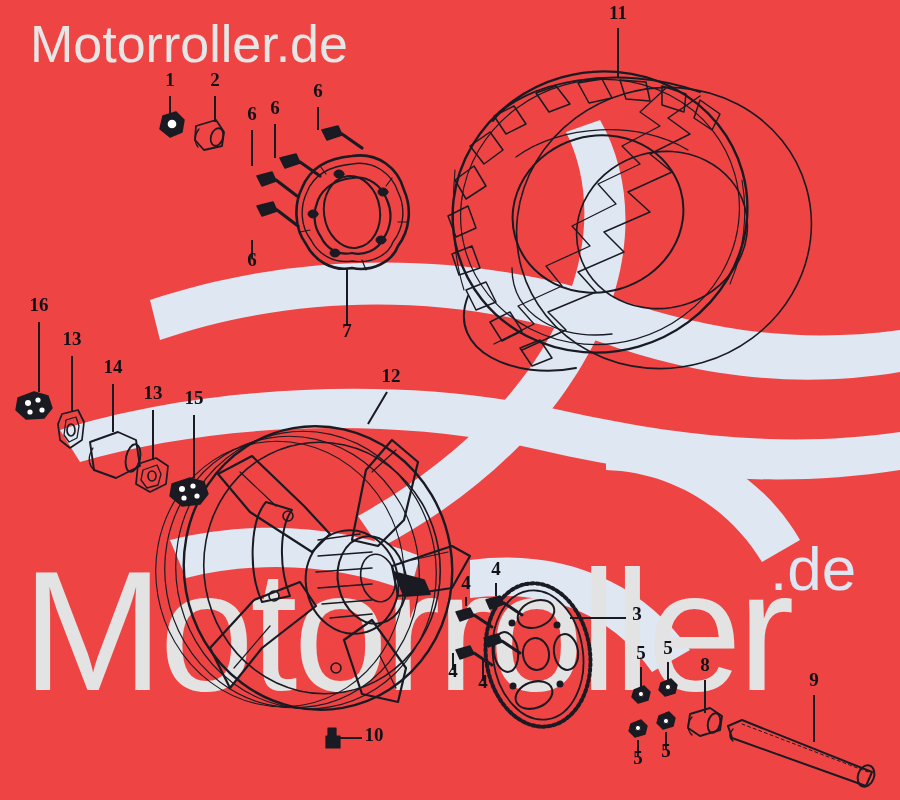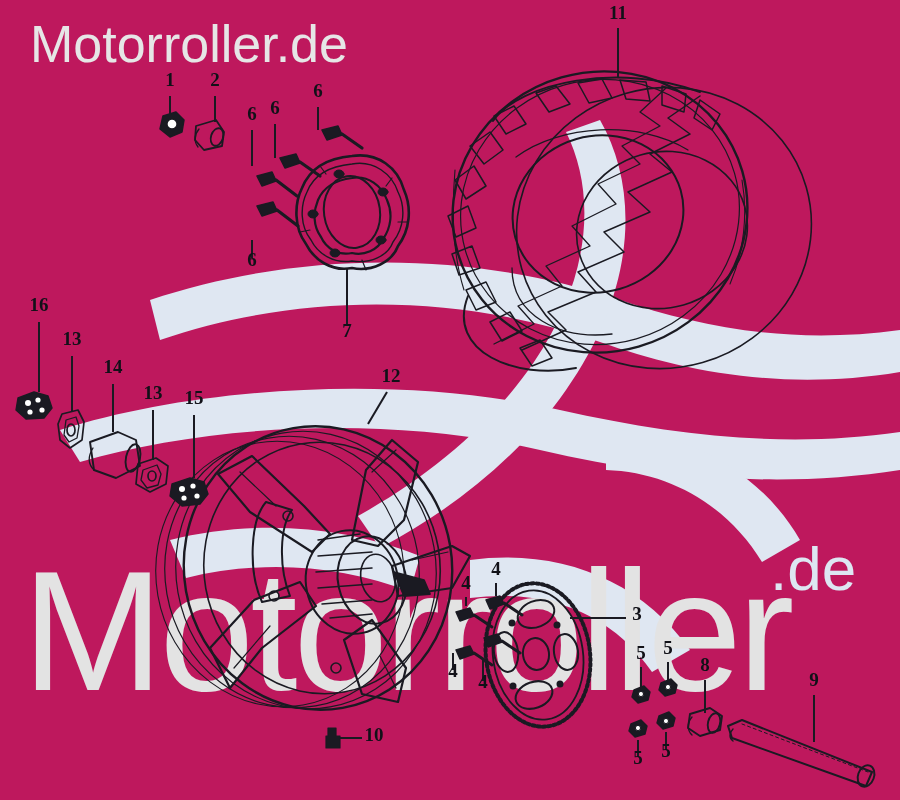--- a/index.html
+++ b/index.html
@@ -1,18 +1,18 @@
 <!DOCTYPE html>
 <html><head>
 <meta charset="utf-8">
 <style>
   html,body{margin:0;padding:0;background:#ffffff;}
   body{width:900px;height:800px;overflow:hidden;
        font-family:"Liberation Sans", sans-serif;}
-  #stage{position:relative;width:900px;height:800px;background:#be185d;}
+  #stage{position:relative;width:900px;height:800px;background:#ef4444;}
   #stage svg{position:absolute;left:0;top:0;}
   .wm-text{font-family:"Liberation Sans", sans-serif;font-weight:400;}
 </style>
 </head>
 <body>
 
 <div id="stage">
 
   <svg width="900" height="800" viewBox="0 0 900 800">
 

